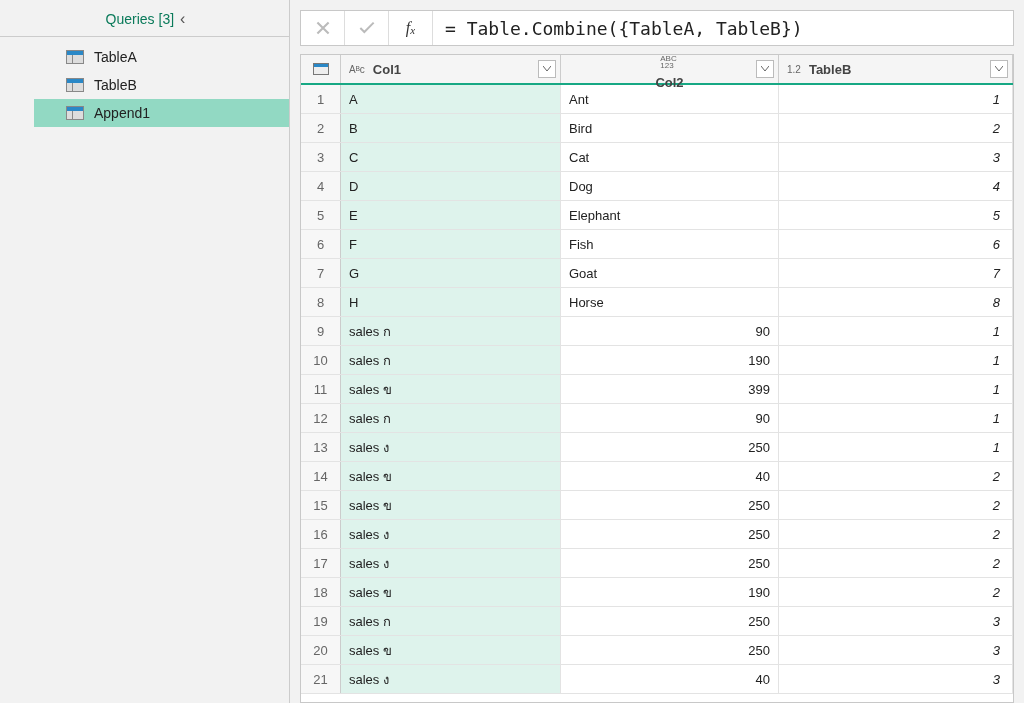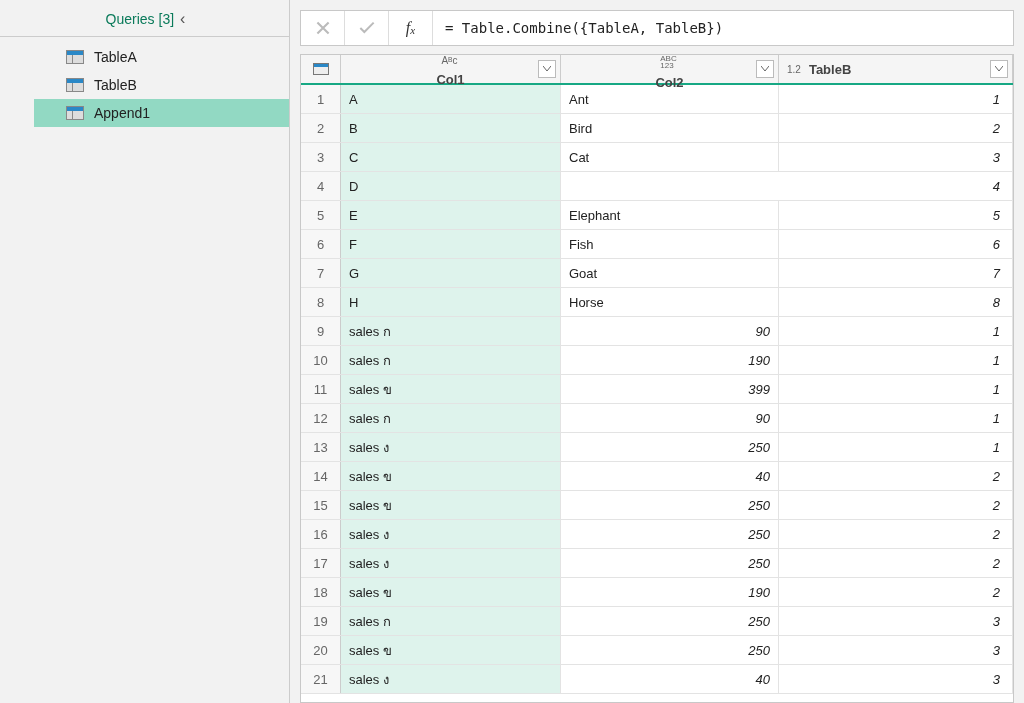--- a/index.html
+++ b/index.html
@@ -93,21 +93,21 @@
     color: #999;
     font-size: 16px;
   }
   .fb-btn.fx { font-style: italic; color: #333; font-family: Georgia, serif; }
   .fb-input {
     flex: 1;
     padding: 0 12px;
     display: flex;
     align-items: center;
     font-family: Consolas, monospace;
-    font-size: 14px;
+    font-size: 18px;
     color: #222;
   }
   .grid-wrap {
     flex: 1;
     background: #fff;
     border: 1px solid #c8c8c8;
     overflow: hidden;
     display: flex;
     flex-direction: column;
   }
@@ -132,21 +132,21 @@
   .col-h {
     display: flex;
     align-items: center;
     padding: 0 8px;
     border-right: 1px solid #ccc;
     position: relative;
     font-weight: 600;
     color: #444;
     gap: 6px;
   }
-  .col-h.c1 { width: 220px; flex-direction: column; }
+  .col-h.c1 { width: 220px; }
   .col-h.c2 { width: 218px; flex-direction: column; }
   .col-h.c3 { flex: 1; }
   .type-icon {
     font-size: 10px;
     color: #666;
     font-weight: normal;
     padding-right: 2px;
   }
   .filter-btn {
     position: absolute;
@@ -174,21 +174,21 @@
   .cell {
     border-right: 1px solid #e3e3e3;
     display: flex; align-items: center;
     padding: 0 8px;
     font-size: 13px;
     color: #222;
   }
   .cell.c1 { width: 220px; background: #def3ec; }
   .cell.c2 { width: 218px; }
   .cell.c3 { flex: 1; justify-content: flex-end; font-style: italic; padding-right: 12px; }
-  .cell.c2.num { justify-content: flex-end; font-style: italic; }
+  .cell.c2.num { justify-content: flex-end; }
 </style>
 </head>
 <body>
 
 <div class="sidebar">
   <div class="sidebar-header">
     <span>Queries [3]</span>
     <span class="collapse-btn">‹</span>
   </div>
   <div class="query-list" id="query-list">
@@ -272,20 +272,21 @@
         </div>
         <div class="row">
           <div class="rownum">3</div>
           <div class="cell c1">C</div>
           <div class="cell c2">Cat</div>
           <div class="cell c3">3</div>
         </div>
         <div class="row">
           <div class="rownum">4</div>
           <div class="cell c1">D</div>
+          <div class="cell c2">Dog</div>
           <div class="cell c3">4</div>
         </div>
         <div class="row">
           <div class="rownum">5</div>
           <div class="cell c1">E</div>
           <div class="cell c2">Elephant</div>
           <div class="cell c3">5</div>
         </div>
         <div class="row">
           <div class="rownum">6</div>

